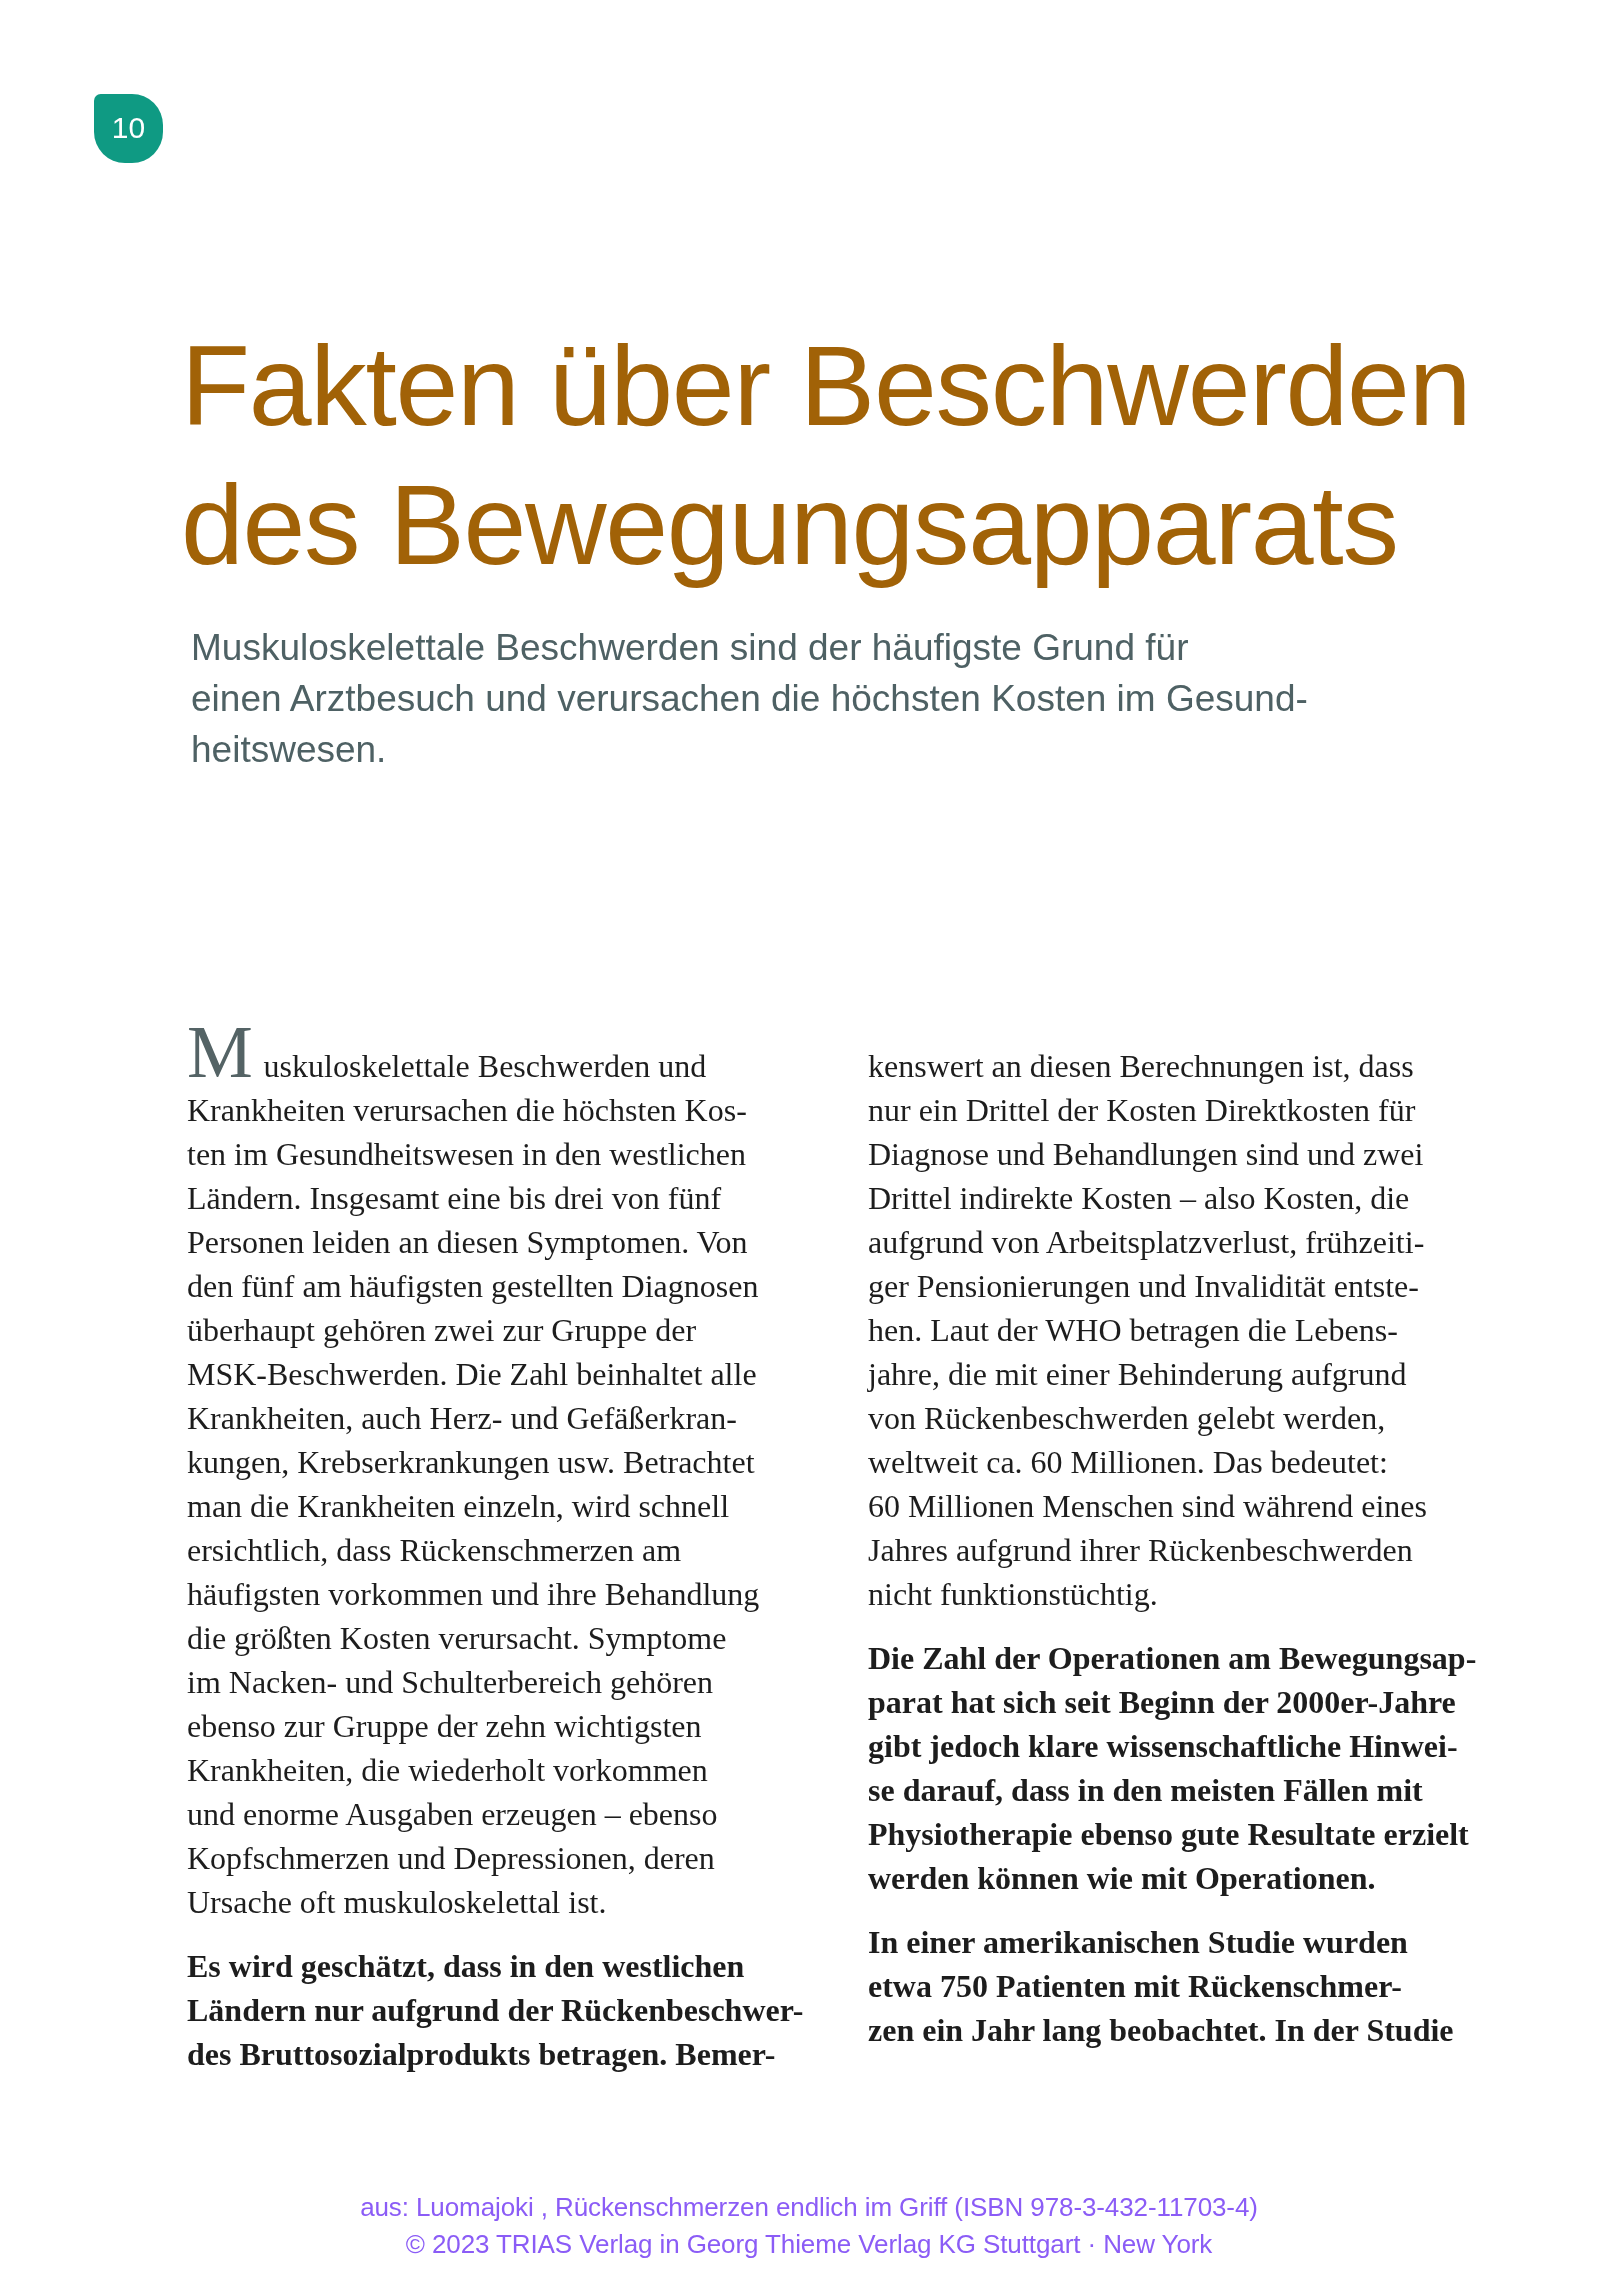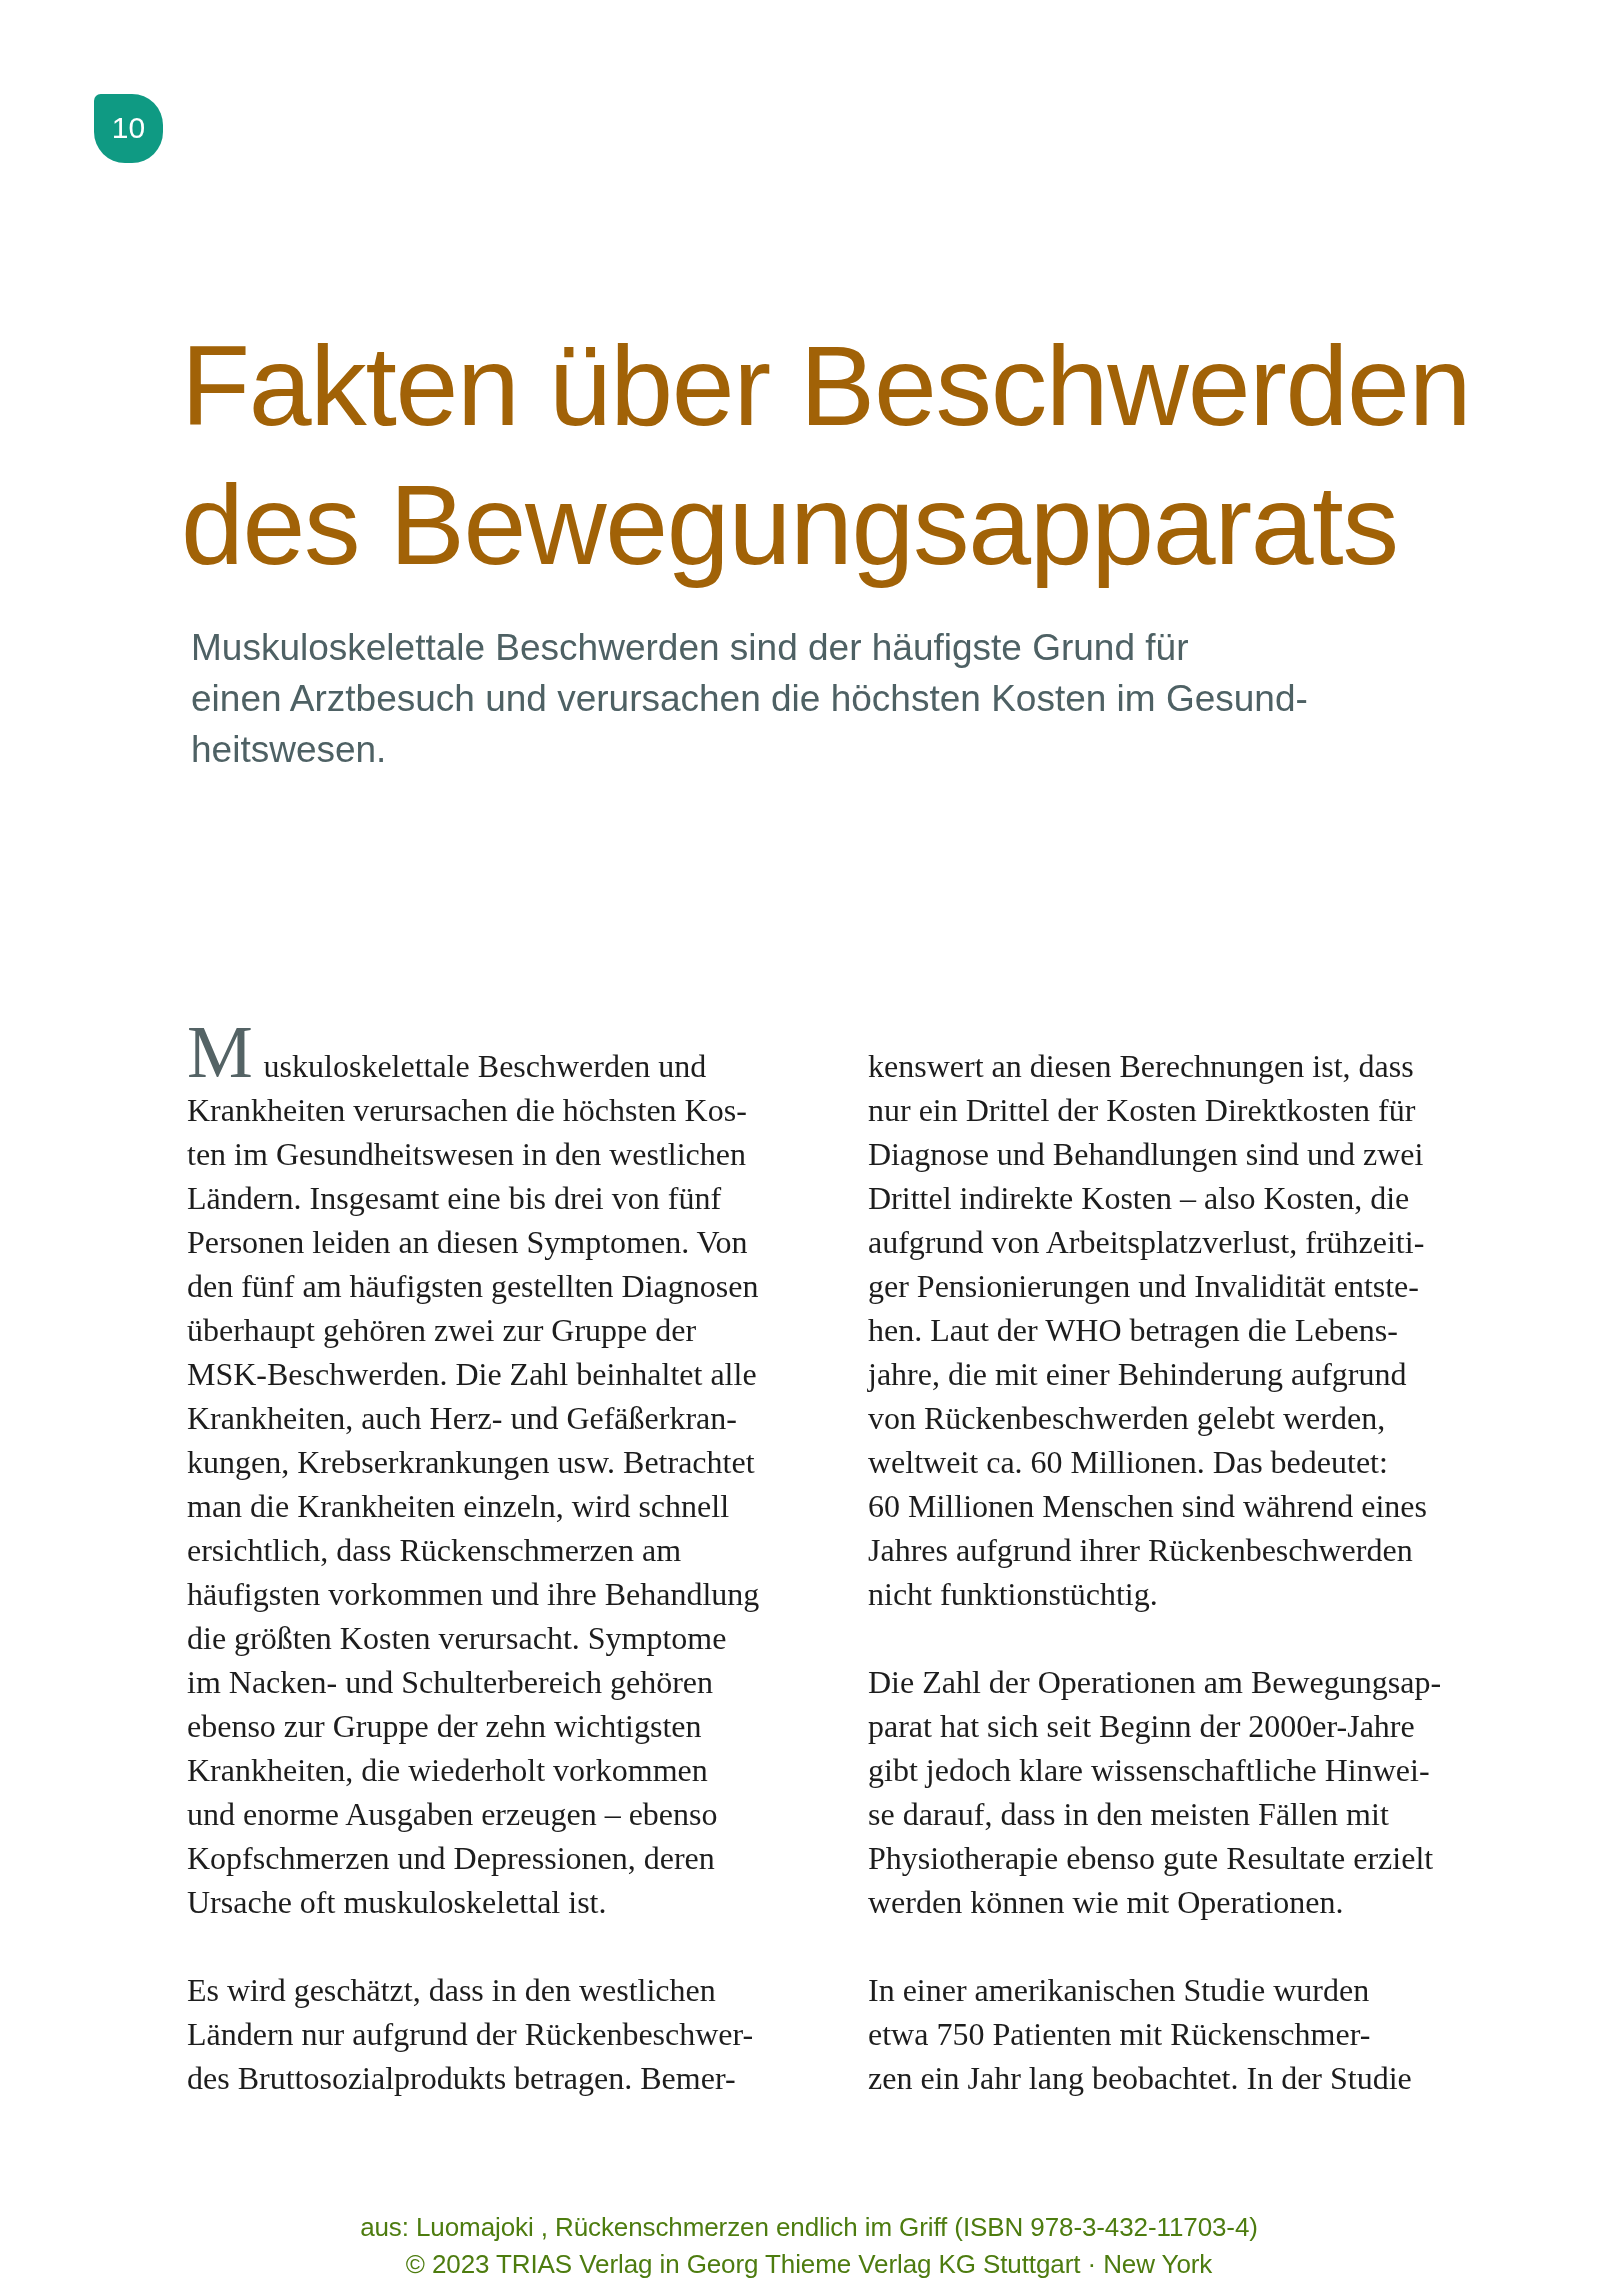--- a/index.html
+++ b/index.html
@@ -46,36 +46,36 @@
   .column {
     position: absolute; top: 1044px;
     font-family: "Liberation Serif", serif;
     color: #1d1d1d;
     font-size: 32px;
     white-space: nowrap;
   }
   .column .gline { line-height: 44px; height: 44px; }
   .col-left  { left: 187px;  width: 651px; }
   .col-right { left: 868px; width: 637px; }
-  .para + .para { margin-top: 44px; }
+  .para + .para { margin-top: 20px; font-weight: bold; }
 
   .dropcap {
     font-family: "Liberation Serif", serif;
     font-size: 74px;
     line-height: 0;
     color: #546365;
     padding-right: 10.8px;
   }
 
   
   .footer {
     position: absolute; left: 0; right: 0; top: 2189px;
     text-align: center;
-    color: #4d7c0f;
-    font-size: 26px; letter-spacing: -0.1px; margin-top: 20px;
+    color: #8b5cf6;
+    font-size: 26px; letter-spacing: -0.1px;
   }
   .footer .gline { line-height: 37px; height: 37px; }
 </style>
 </head>
 <body>
 
 <div class="page">
 
   <div class="badge">
     <span class="num">10</span>

